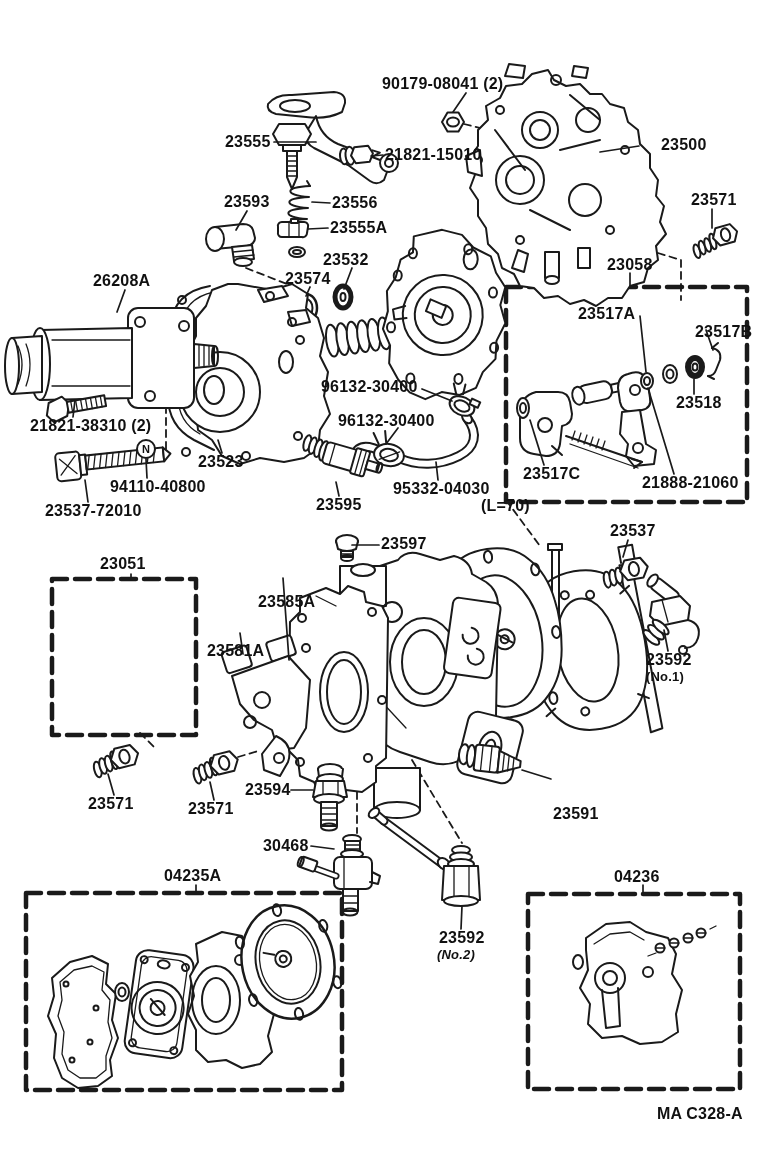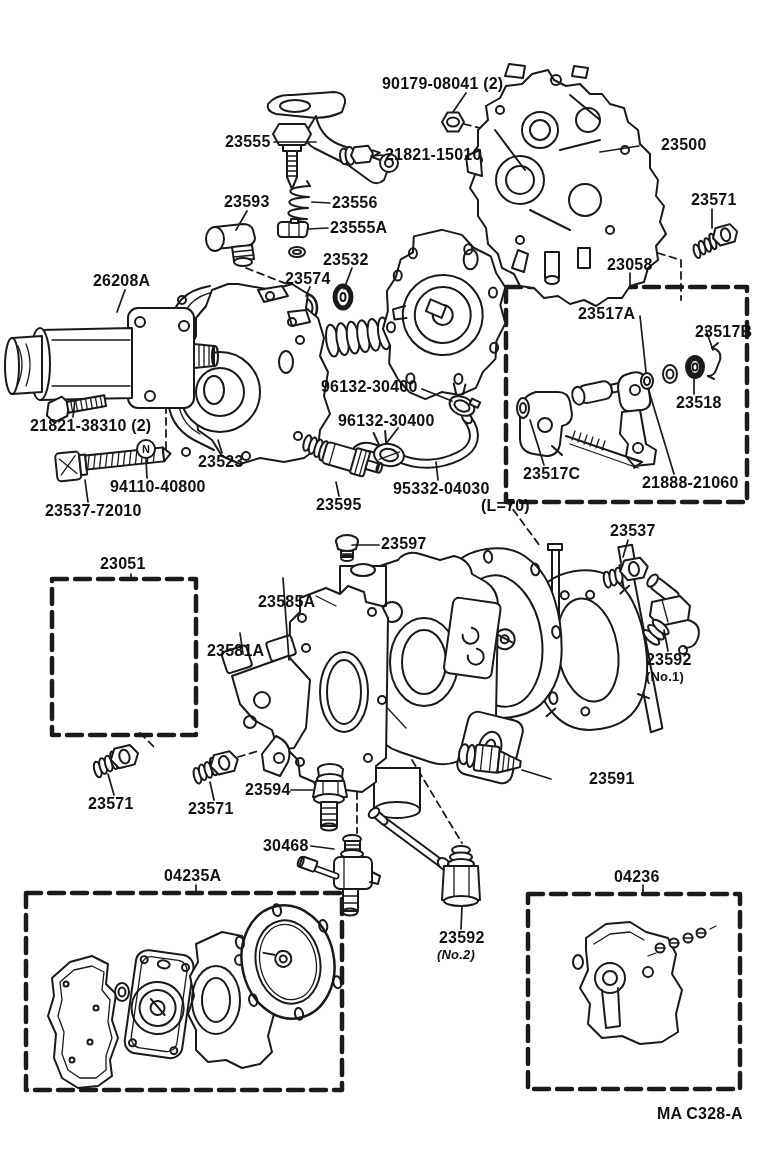--- a/index.html
+++ b/index.html
@@ -619,21 +619,21 @@
       <div class="lbl" style="left: 381px; top: 536px;">23597</div>
       <div class="lbl" style="left: 610px; top: 523px;">23537</div>
       <div class="lbl" style="left: 100px; top: 556px;">23051</div>
       <div class="lbl" style="left: 258px; top: 594px;">23585A</div>
       <div class="lbl" style="left: 207px; top: 615px; margin-top: 28px;">23581A</div>
       <div class="lbl" style="left: 646px; top: 652px;">23592</div>
       <div class="lbl small" style="left: 646px; top: 670px;">(No.1)</div>
       <div class="lbl" style="left: 88px; top: 796px;">23571</div>
       <div class="lbl" style="left: 188px; top: 801px;">23571</div>
       <div class="lbl" style="left: 245px; top: 782px;">23594</div>
-      <div class="lbl" style="left: 553px; top: 771px; margin-left: 36px;">23591</div>
+      <div class="lbl" style="left: 553px; top: 806px;">23591</div>
       <div class="lbl" style="left: 263px; top: 838px;">30468</div>
       <div class="lbl" style="left: 164px; top: 868px;">04235A</div>
       <div class="lbl" style="left: 614px; top: 869px;">04236</div>
       <div class="lbl" style="left: 439px; top: 930px;">23592</div>
       <div class="lbl small" style="left: 437px; top: 948px; font-style: italic;">(No.2)</div>
       <div class="lbl" style="left: 657px; top: 1106px;">MA C328-A</div>
     </div>
 
 </div>
 

